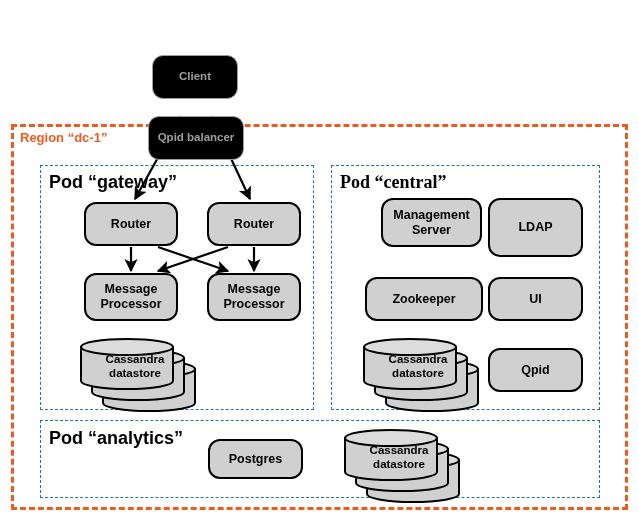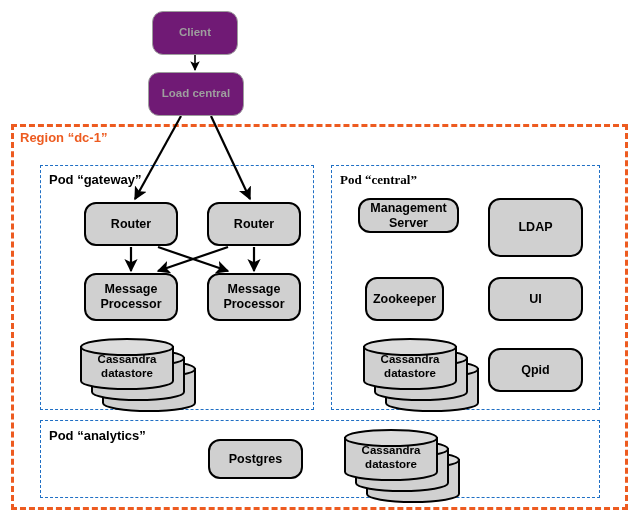--- a/index.html
+++ b/index.html
@@ -36,27 +36,28 @@
     z-index: 6;
   }
   .node .lbl {
     display: block;
     width: 100%;
     white-space: pre-line;
   }
 
   
   .node.ext {
-    background: #701a75;
+    background: #000000;
     border: 1.6px solid #9e9e9e;
     color: #9e9e9e;
     font-weight: bold;
     font-size: 11.5px;
     border-radius: 11px;
     z-index: 6;
+    margin-top: 44px;
   }
 
   
   .region {
     position: absolute;
     box-sizing: border-box;
     border: 3px dashed #ed5b20;
     background: transparent;
     z-index: 1;
   }
@@ -72,21 +73,21 @@
   
   .pod {
     position: absolute;
     box-sizing: border-box;
     border: 1.6px dashed #1f6fc4;
     background: transparent;
     z-index: 2;
   }
   .pod-label {
     position: absolute;
-    font-size: 13px;
+    font-size: 18px;
     font-weight: bold;
     color: #000000;
     white-space: nowrap;
     z-index: 3;
   }
 
   
   .datastore {
     position: absolute;
     z-index: 6;
@@ -95,20 +96,21 @@
   .ds-text {
     position: absolute;
     font-size: 11.5px;
     font-weight: bold;
     color: #000000;
     text-align: center;
     line-height: 1.18;
     white-space: pre-line;
     z-index: 7;
     pointer-events: none;
+    margin-left: 8px;
   }
 
   
   #arrows {
     position: absolute;
     left: 0; top: 0;
     width: 638px; height: 520px;
     z-index: 5;
     pointer-events: none;
   }
@@ -168,28 +170,28 @@
           <g>
             <path d="M0,8 L0,42 A46,8 0 0 0 92,42 L92,8 Z" fill="#d0d0d0" stroke="#000000" stroke-width="2"></path>
             <ellipse cx="46" cy="8" rx="46" ry="8" fill="#dcdcdc" stroke="#000000" stroke-width="2"></ellipse>
           </g>
         </svg>
       </div>
       <div class="ds-text" style="left: 81px; top: 353px; width: 92px;">Cassandra
 datastore</div>
       <div class="pod" style="left: 331px; top: 165px; width: 269px; height: 245px;"></div>
       <div class="pod-label" style="left: 340px; top: 172px; font-family: Liberation Serif, serif;">Pod “central”</div>
-      <div class="node" style="left: 358px; top: 198px; width: 101px; height: 35px;">
+      <div class="node" style="left: 381px; top: 198px; width: 101px; height: 49px;">
         <span class="lbl">Management
 Server</span>
       </div>
       <div class="node" style="left: 488px; top: 198px; width: 95px; height: 59px;">
         <span class="lbl">LDAP</span>
       </div>
-      <div class="node" style="left: 365px; top: 277px; width: 79px; height: 44px;">
+      <div class="node" style="left: 365px; top: 277px; width: 118px; height: 44px;">
         <span class="lbl">Zookeeper</span>
       </div>
       <div class="node" style="left: 488px; top: 277px; width: 95px; height: 44px;">
         <span class="lbl">UI</span>
       </div>
       <div class="node" style="left: 488px; top: 348px; width: 95px; height: 44px;">
         <span class="lbl">Qpid</span>
       </div>
       <div class="datastore" style="left: 364px; top: 339px; width: 120px; height: 80px;">
         <svg width="120" height="80" viewBox="0 0 120 80">
@@ -229,17 +231,17 @@
             <ellipse cx="46" cy="8" rx="46" ry="8" fill="#dcdcdc" stroke="#000000" stroke-width="2"></ellipse>
           </g>
         </svg>
       </div>
       <div class="ds-text" style="left: 345px; top: 444px; width: 92px;">Cassandra
 datastore</div>
       <div class="node ext" style="left: 152px; top: 11px; width: 86px; height: 44px;">
         <span class="lbl">Client</span>
       </div>
       <div class="node ext" style="left: 148px; top: 72px; width: 96px; height: 44px;">
-        <span class="lbl">Load central</span>
+        <span class="lbl">Qpid balancer</span>
       </div>
     </div>
 
 </div>
 
 </body></html>

